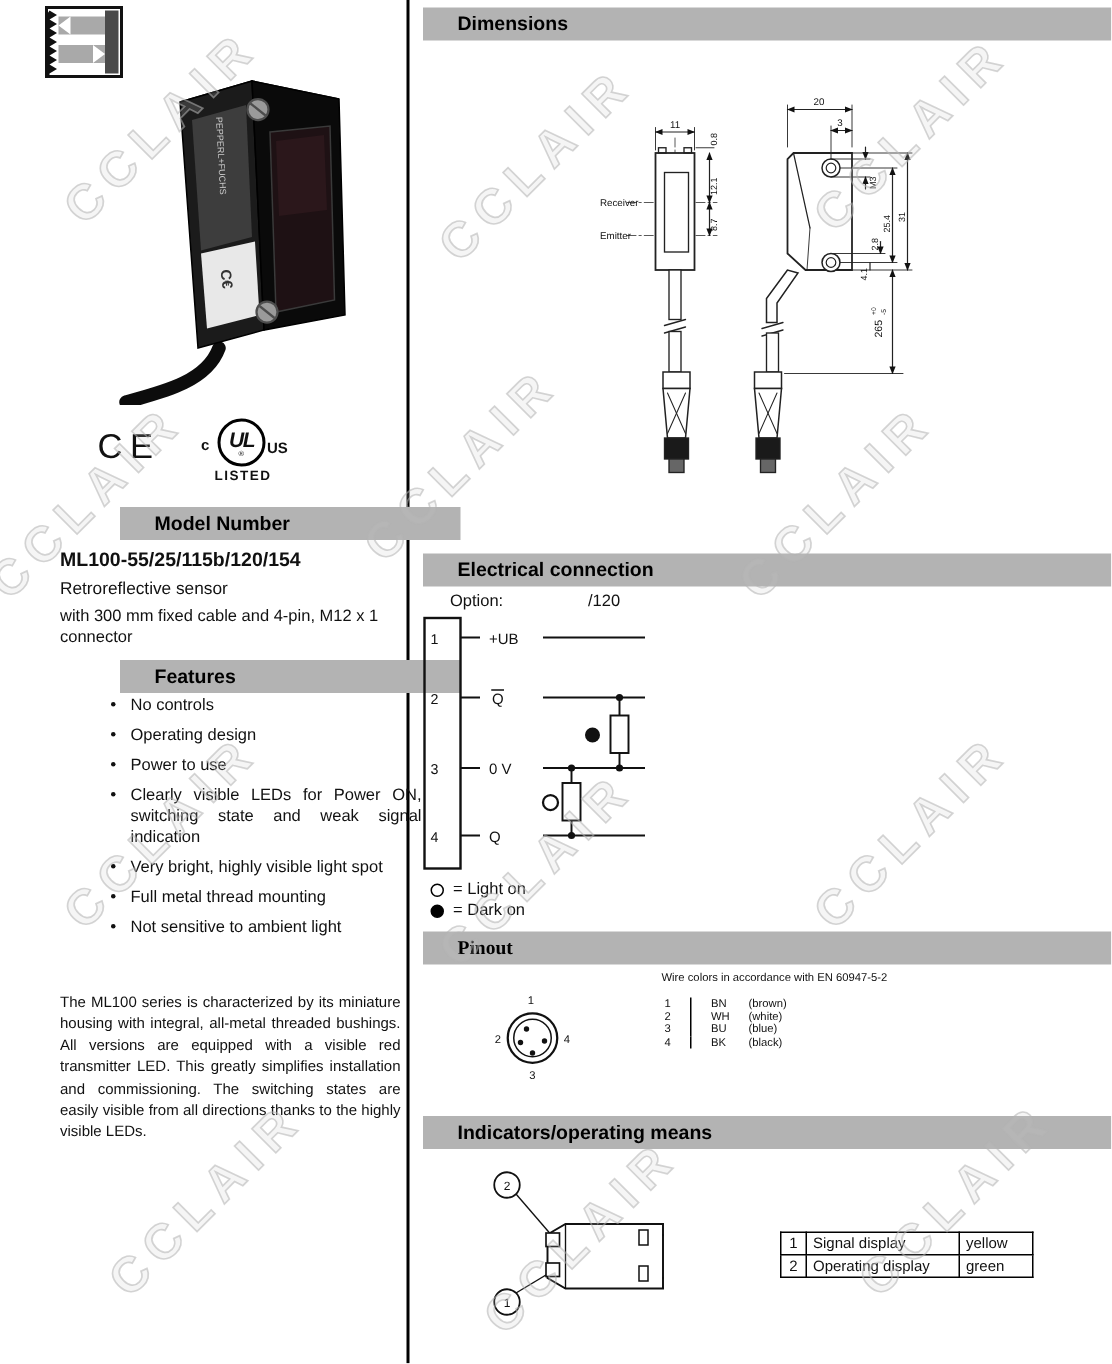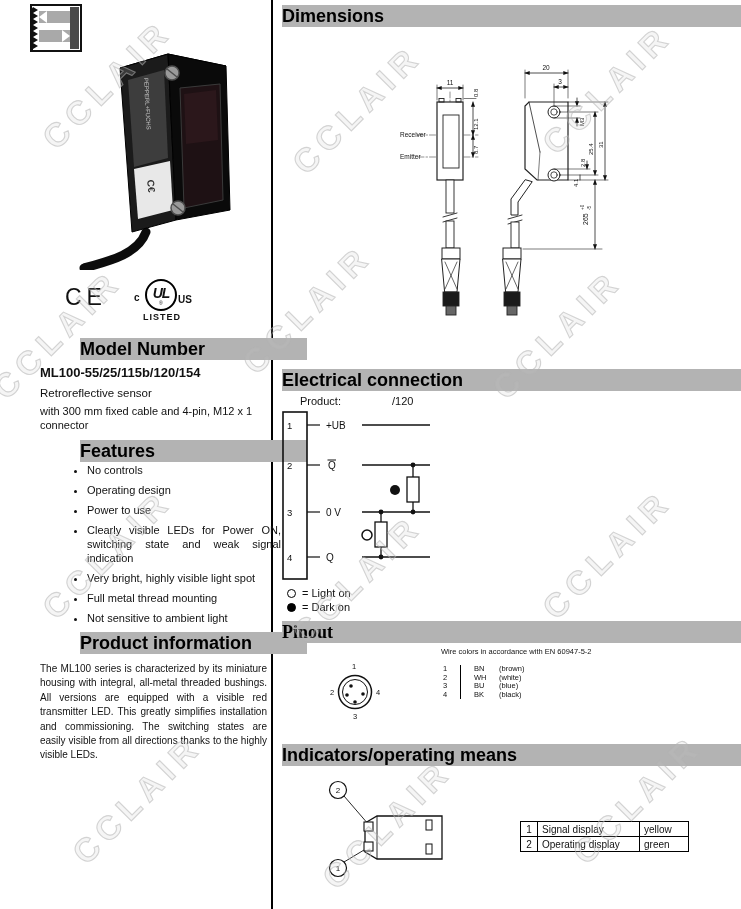--- a/index.html
+++ b/index.html
@@ -7,21 +7,21 @@
           font-family:"Liberation Sans", sans-serif; color:#111; overflow:hidden; }
 
   
   .wm { position:absolute; font-size:33px; font-weight:bold; letter-spacing:7px;
         transform:rotate(-45deg); transform-origin:left top; white-space:nowrap;
         color:rgba(200,200,200,0.18); -webkit-text-stroke:1.1px rgba(178,178,178,0.55);
         z-index:9; pointer-events:none; }
 
   
   .hdr { position:absolute; background:#b3b3b3; color:#000; font-weight:bold;
-         font-size:18px; height:22px; line-height:22px; padding-left:0;
+         font-size:13px; height:22px; line-height:22px; padding-left:23px;
          box-sizing:border-box; }
   .hdr-left { left:40px; width:227px;margin-left:40px; }
   .hdr-right { left:282px; width:459px; }
 
   .divider { position:absolute; left:271px; top:0; width:2px; height:909px; background:#000; }
 
   .abs { position:absolute; }
 
   
   .model-num  { left:40px; top:365px; font-size:13px; font-weight:bold; }
@@ -135,21 +135,20 @@
   <ul class="abs features-list">
     <li>No controls</li>
     <li>Operating design</li>
     <li>Power to use</li>
     <li>Clearly visible LEDs for Power ON, switching state and weak signal indication</li>
     <li>Very bright, highly visible light spot</li>
     <li>Full metal thread mounting</li>
     <li>Not sensitive to ambient light</li>
   </ul>
 
-  <div class="hdr hdr-left" style="top:632px;">Product information</div>
   <div class="abs prodinfo-text">The ML100 series is characterized by its miniature housing with integral, all-metal threaded bushings. All versions are equipped with a visible red transmitter LED. This greatly simplifies installation and commissioning. The switching states are easily visible from all directions thanks to the highly visible LEDs.</div>
 
   <div class="hdr hdr-right" style="top:5px;">Dimensions</div>
 
   <svg class="abs" style="left:388px; top:40px;" width="255" height="292" viewBox="0 0 255 292" font-size="6.5" fill="#111" stroke-linecap="round">
     <defs>
       <marker id="arr" viewBox="0 0 10 10" refX="9" refY="5" markerWidth="6.5" markerHeight="6.5" orient="auto-start-reverse">
         <path d="M0,1 L10,5 L0,9 z" fill="#111"></path>
       </marker>
     </defs>
@@ -233,21 +232,21 @@
     <text transform="translate(197,127) rotate(-90)" font-size="6" stroke="none">2.8</text>
     <text transform="translate(190,147) rotate(-90)" font-size="6" stroke="none">4.1</text>
     <g transform="translate(200,185) rotate(-90)">
       <text x="0" y="0" font-size="7" stroke="none">265</text>
       <text x="15" y="-4" font-size="4.5" stroke="none">+0</text>
       <text x="15" y="2.5" font-size="4.5" stroke="none">-5</text>
     </g>
   </svg>
 
   <div class="hdr hdr-right" style="top:369px;">Electrical connection</div>
-  <span class="abs opt-label">Product:</span>
+  <span class="abs opt-label">Option:</span>
   <span class="abs opt-value">/120</span>
 
   <svg class="abs" style="left:282px; top:405px;" width="300" height="178" viewBox="0 0 300 178" fill="#111">
     <rect x="1" y="7" width="24" height="167" fill="none" stroke="#111" stroke-width="1.6"></rect>
     <text x="5" y="24" font-size="9.5">1</text>
     <text x="5" y="64" font-size="9.5">2</text>
     <text x="5" y="111" font-size="9.5">3</text>
     <text x="5" y="156" font-size="9.5">4</text>
     <g stroke="#111" stroke-width="1.2">
       <line x1="25" y1="20" x2="38" y2="20"></line>

